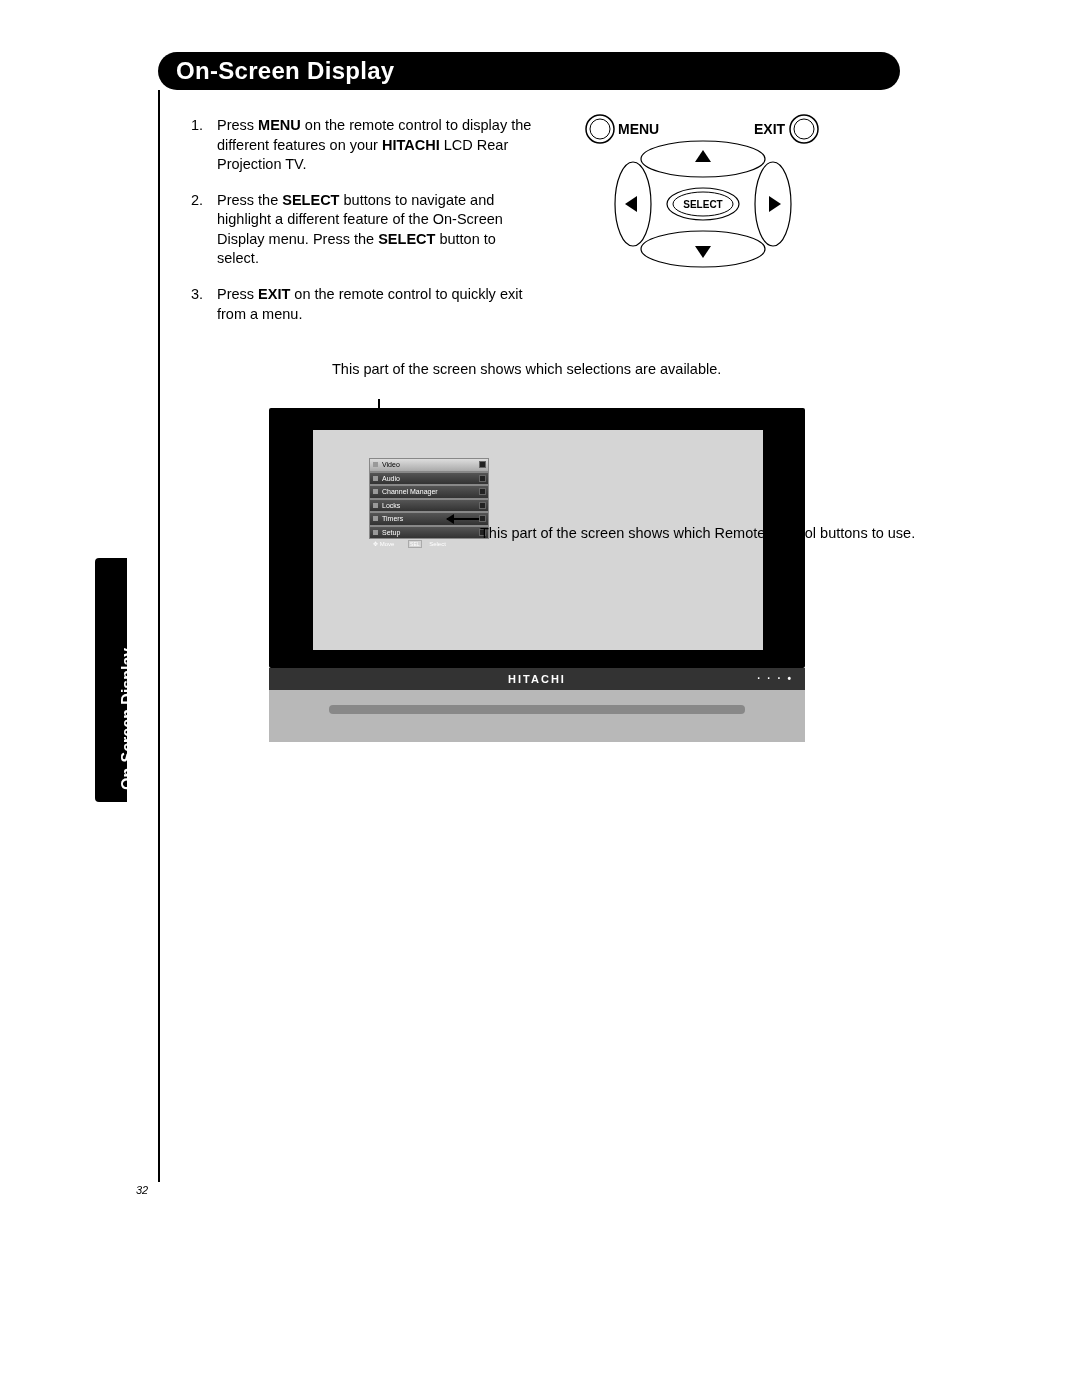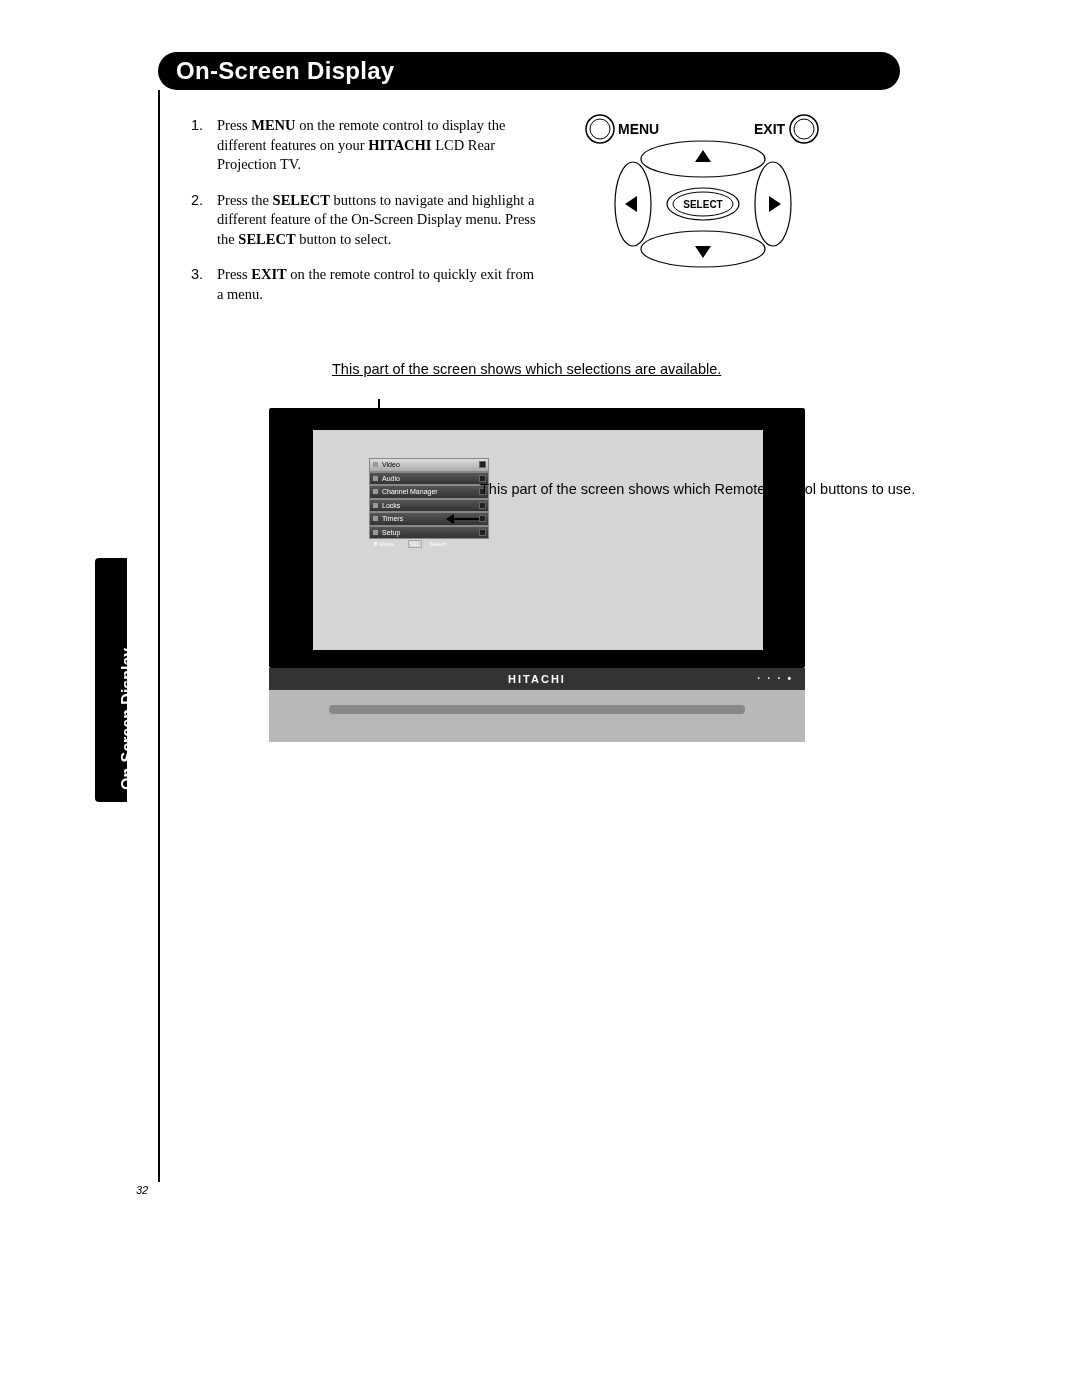--- a/index.html
+++ b/index.html
@@ -39,40 +39,39 @@
     line-height: 1.35;
   }
   .instruction-item {
     display: flex;
     margin-bottom: 16px;
   }
   .instruction-num {
     width: 26px;
     flex-shrink: 0;
   }
-  .instruction-text { flex: 1; font-family: Liberation Serif, serif; }
+  .instruction-text { flex: 1; }
   .instruction-text b { font-weight: bold; }
 
   
   .remote-diagram {
     position: absolute;
     top: 112px;
     left: 578px;
     width: 250px;
     height: 160px;
   }
 
   
   .callout-top {
     position: absolute;
     top: 360px;
     left: 332px;
     font-size: 14.5px;
     line-height: 1.35;
-    text-decoration: underline;
   }
   .callout-line-top {
     position: absolute;
     top: 399px;
     left: 378px;
     width: 1.5px;
     height: 37px;
     background: #000;
   }
 
@@ -179,21 +178,21 @@
     font-size: 6px;
     color: #fff;
     padding-left: 4px;
     padding-top: 1px;
   }
   .osd-hint span { margin-right: 6px; }
 
   
   .callout-right {
     position: absolute;
-    top: 480px;
+    top: 524px;
     left: 480px;
     font-size: 14.5px;
     line-height: 1.3;
   }
   .callout-arrow-right {
     position: absolute;
     top: 518px;
     left: 447px;
     width: 32px;
     height: 1.5px;

